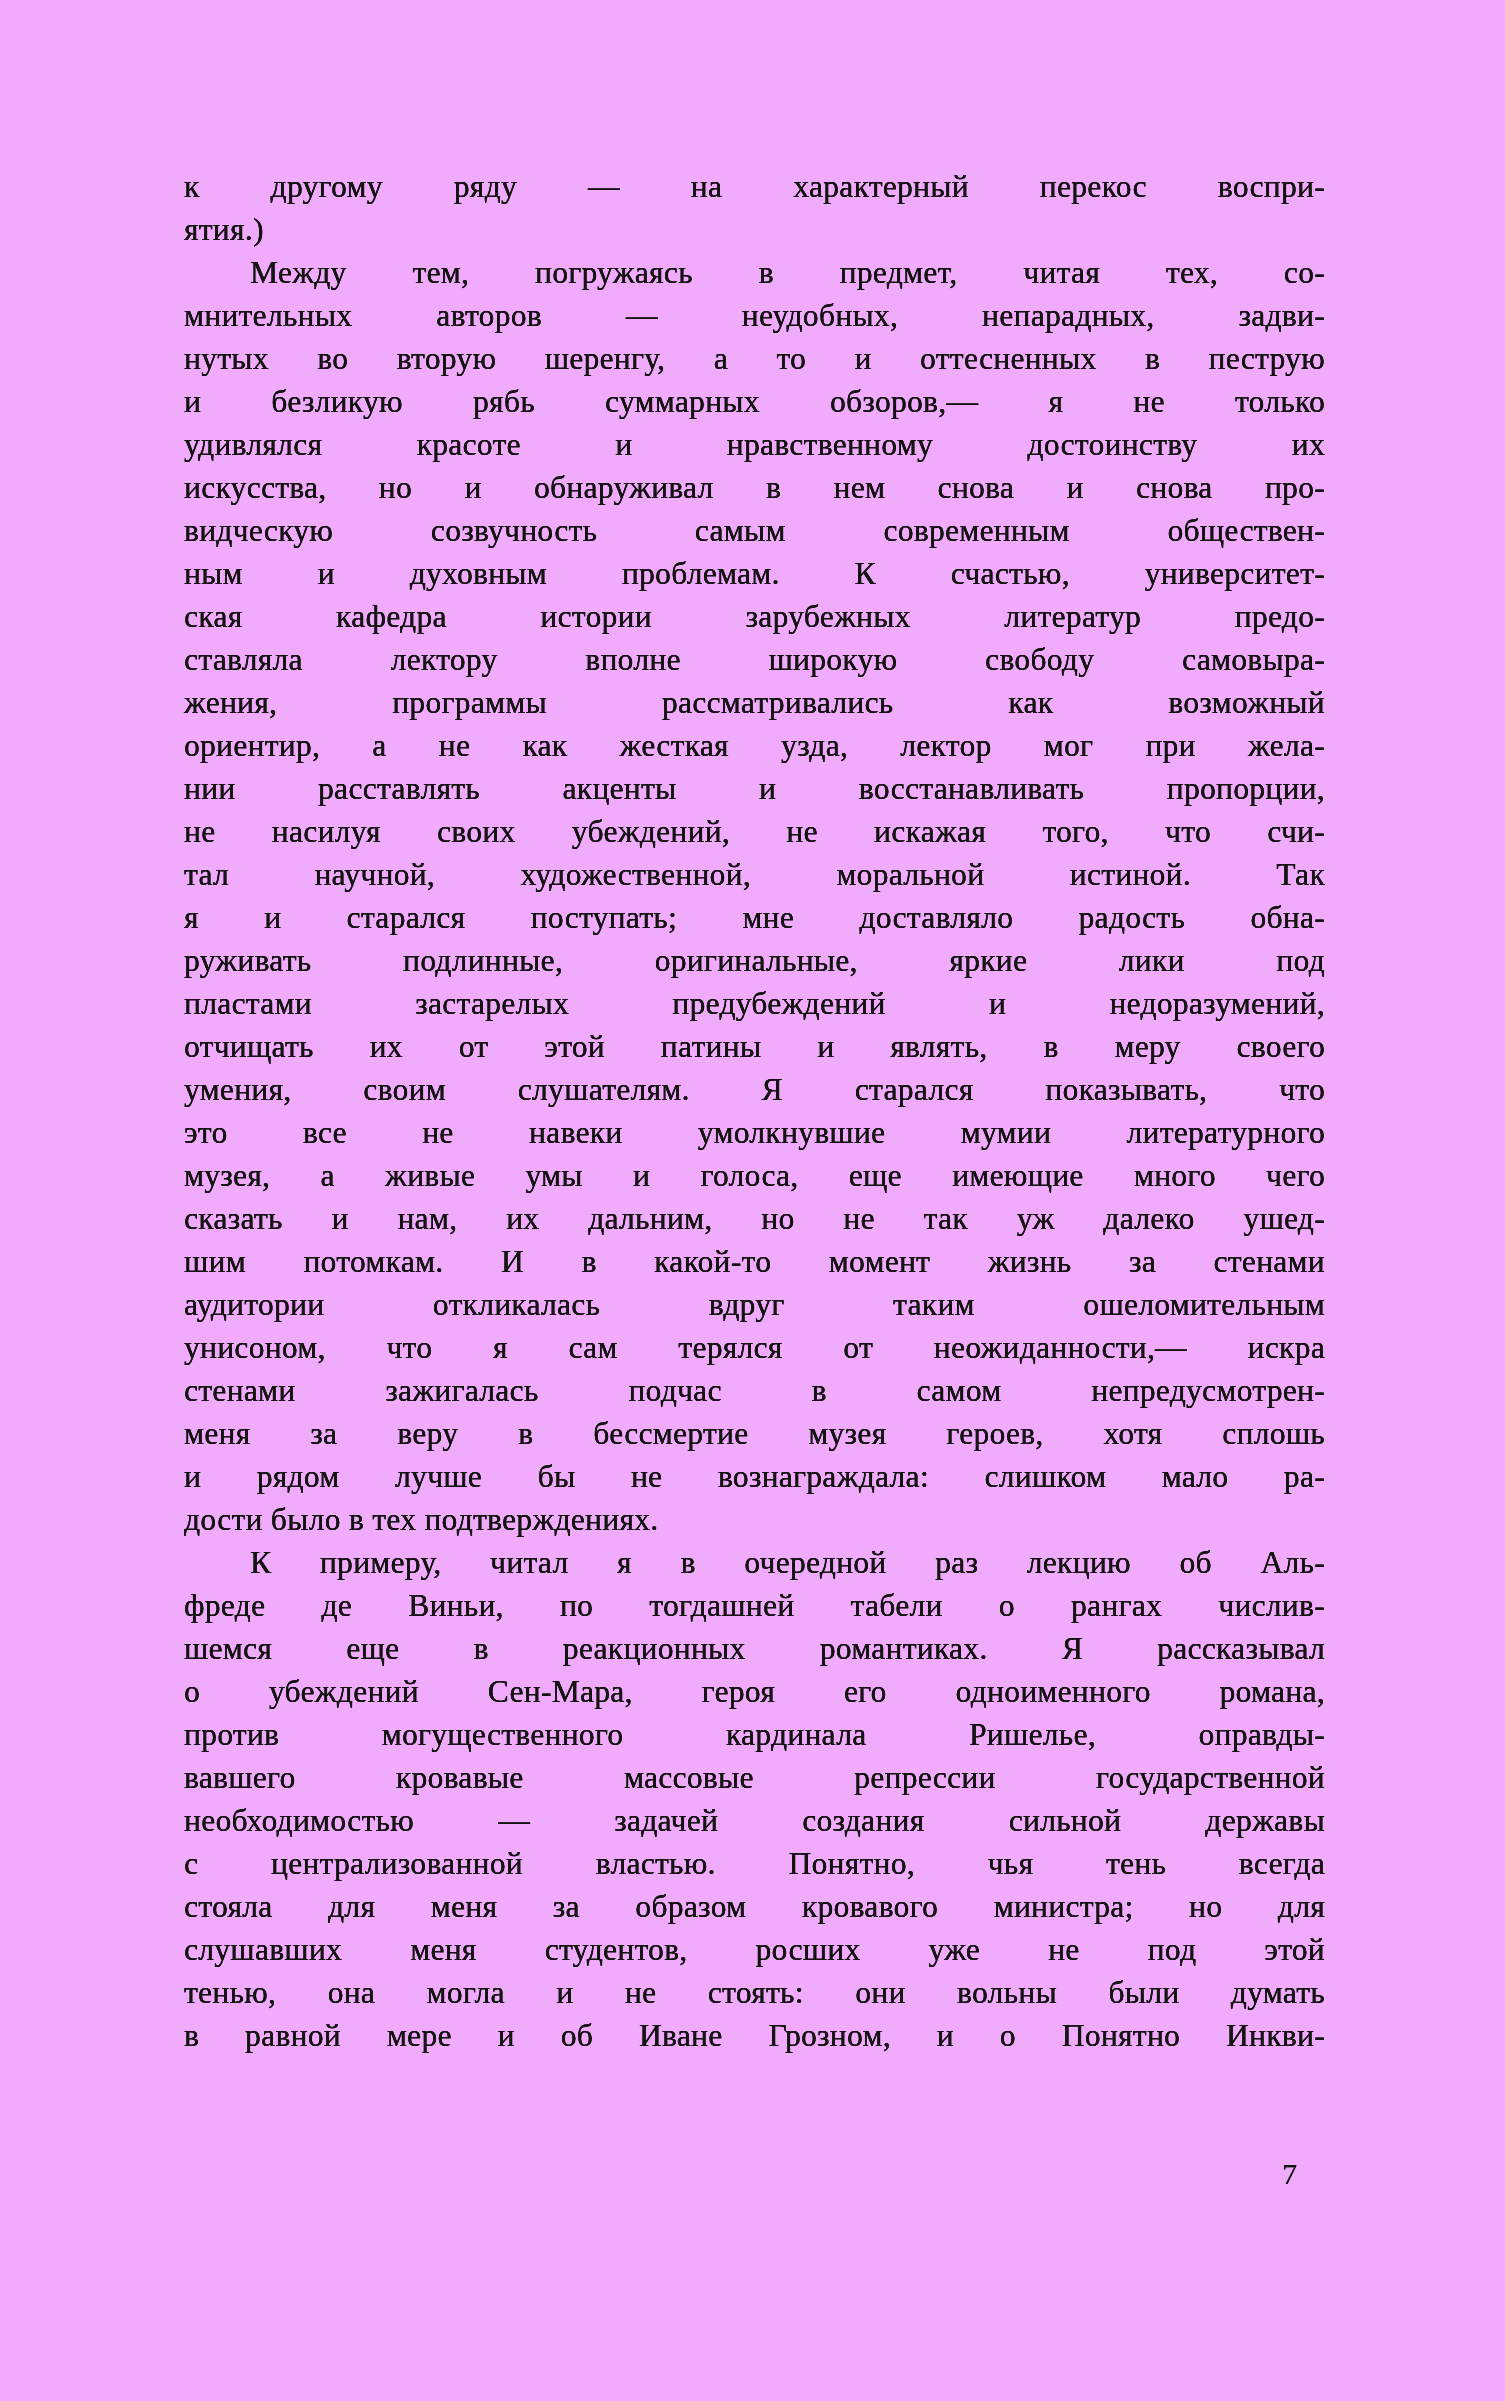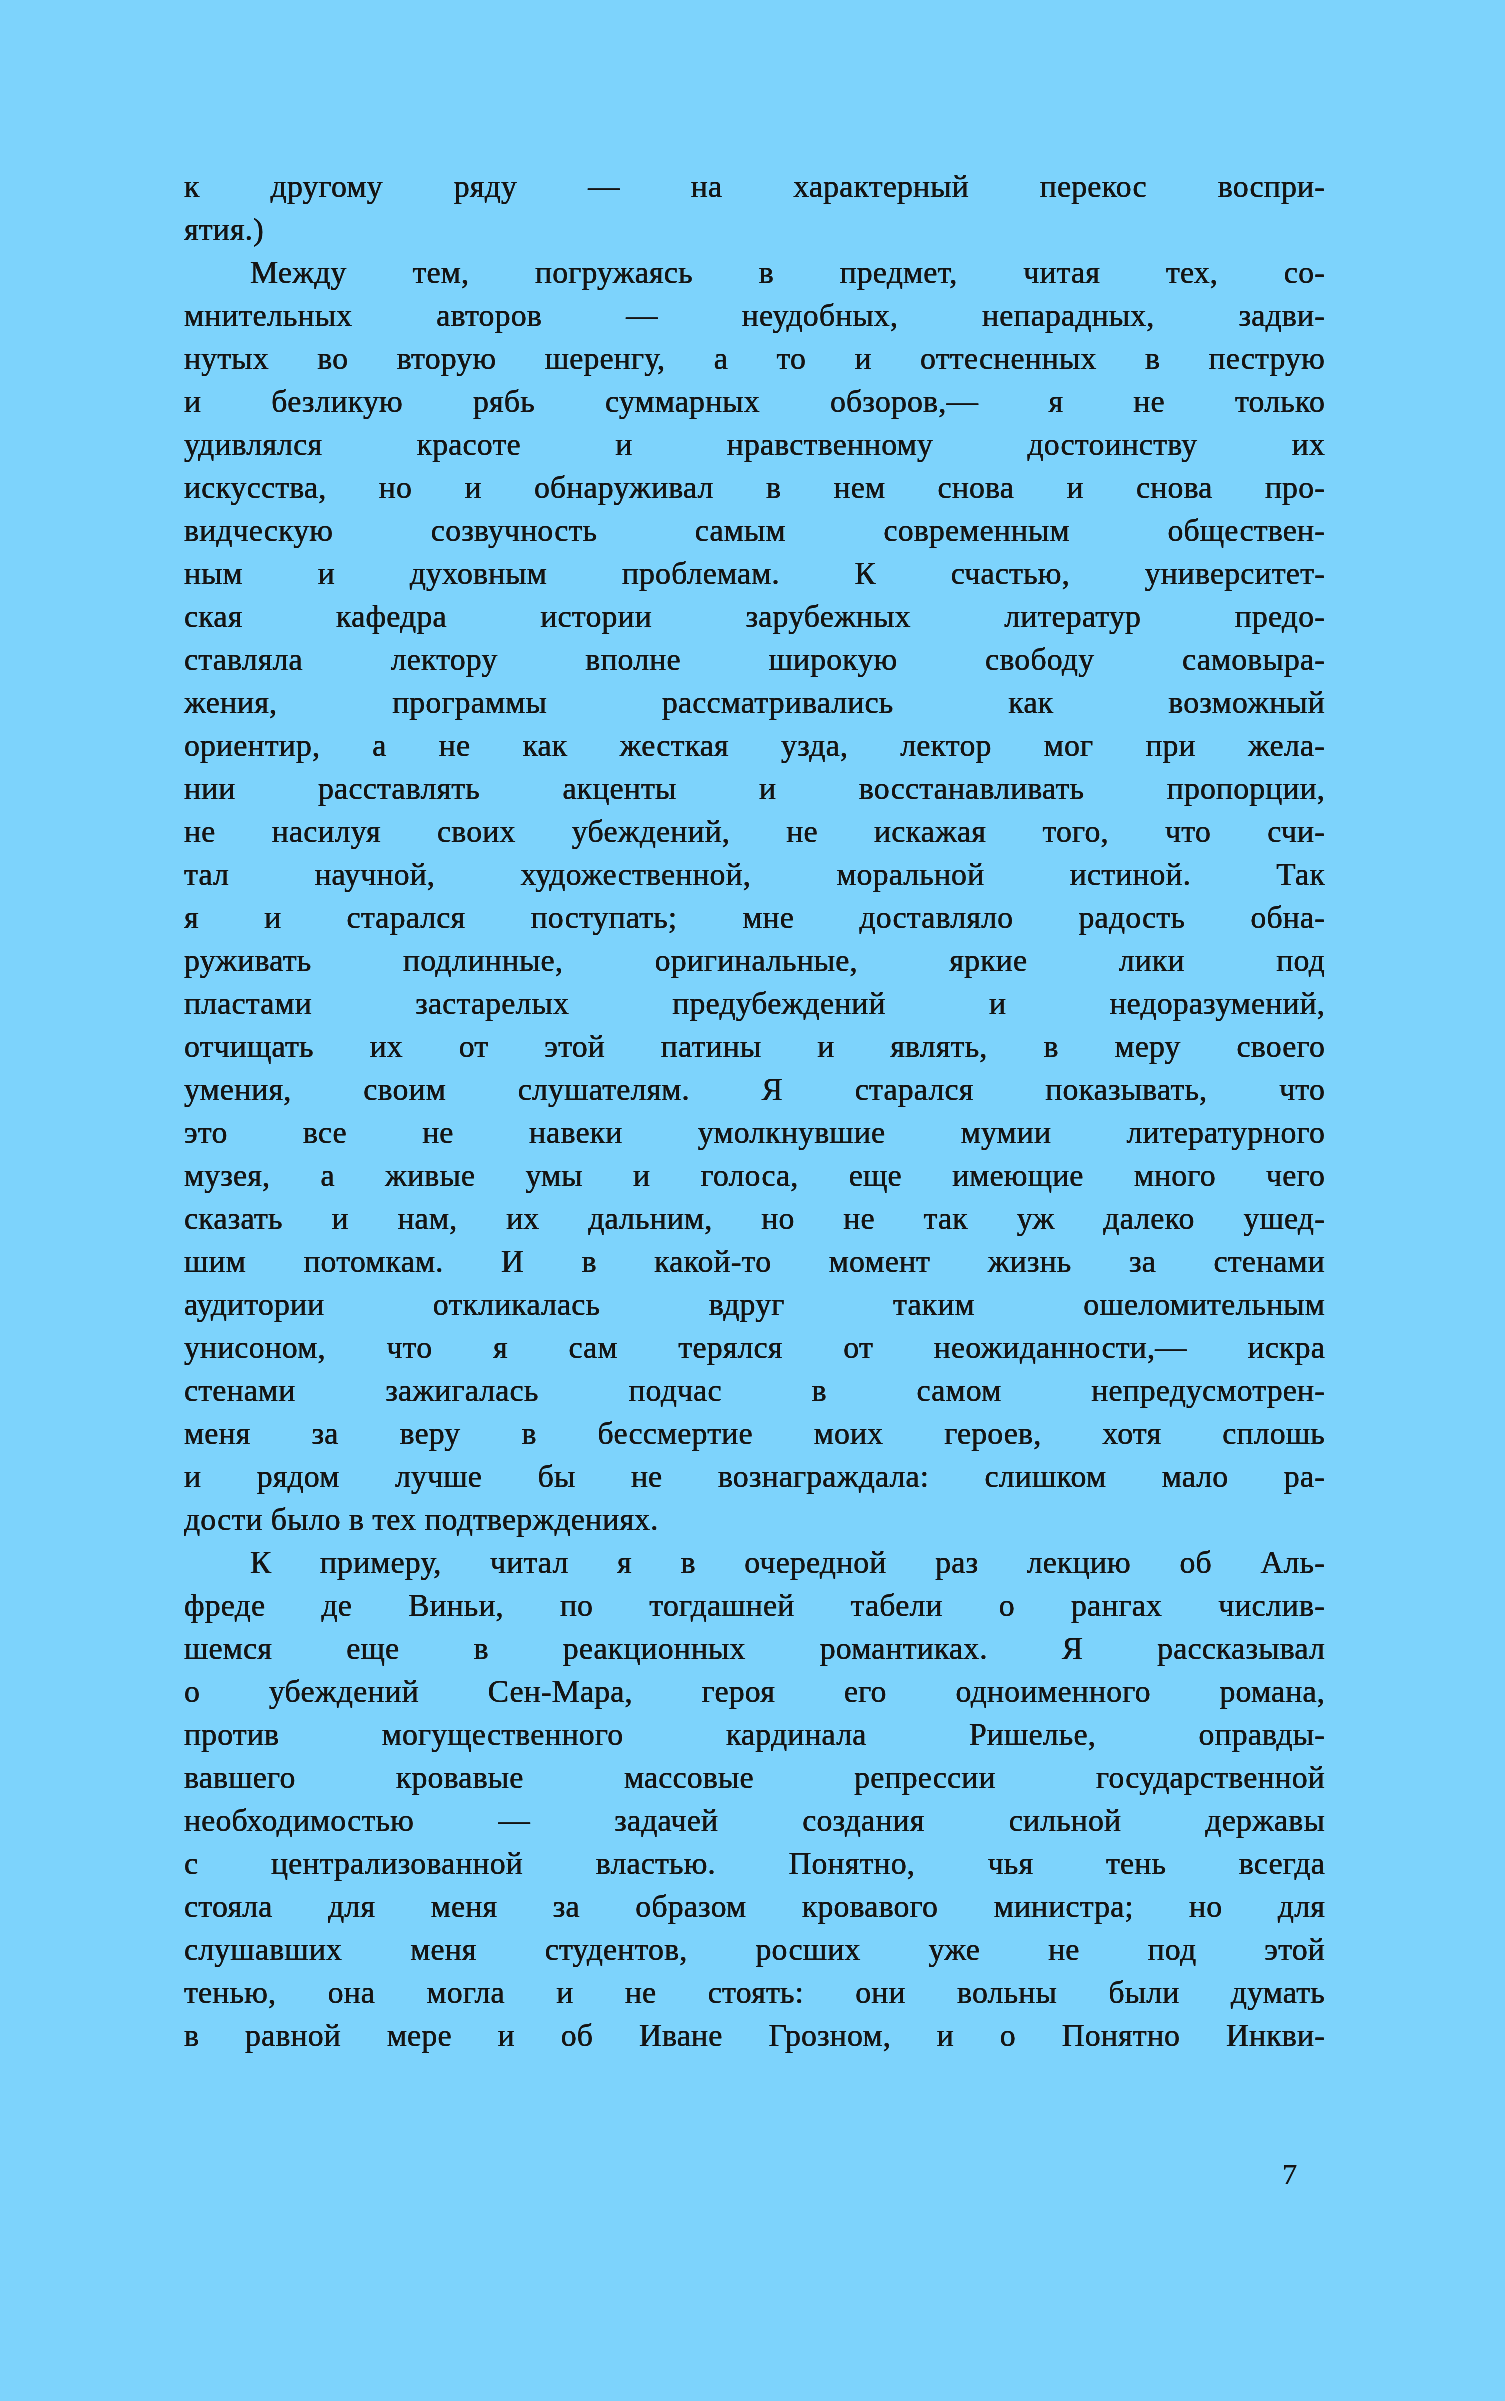--- a/index.html
+++ b/index.html
@@ -4,21 +4,21 @@
 <style>
   html, body {
     margin: 0;
     padding: 0;
     background: #e9e7e1;
   }
   .page {
     position: relative;
     width: 1506px;
     height: 2401px;
-    background: #7dd3fc;
+    background: #f0abfc;
     overflow: hidden;
   }
   .text-block {
     position: absolute;
     left: 184px;
     top: 165px;
     width: 1141px;
     font-family: "Liberation Serif", "DejaVu Serif", serif;
     font-size: 31.5px;
     line-height: 43px;
@@ -81,21 +81,21 @@
         <div class="line">пластами застарелых предубеждений и недоразумений,</div>
         <div class="line">отчищать их от этой патины и являть, в меру своего</div>
         <div class="line">умения, своим слушателям. Я старался показывать, что</div>
         <div class="line">это все не навеки умолкнувшие мумии литературного</div>
         <div class="line">музея, а живые умы и голоса, еще имеющие много чего</div>
         <div class="line">сказать и нам, их дальним, но не так уж далеко ушед-</div>
         <div class="line">шим потомкам. И в какой-то момент жизнь за стенами</div>
         <div class="line">аудитории откликалась вдруг таким ошеломительным</div>
         <div class="line">унисоном, что я сам терялся от неожиданности,— искра</div>
         <div class="line">стенами зажигалась подчас в самом непредусмотрен-</div>
-        <div class="line">меня за веру в бессмертие моих героев, хотя сплошь</div>
+        <div class="line">меня за веру в бессмертие музея героев, хотя сплошь</div>
         <div class="line">и рядом лучше бы не вознаграждала: слишком мало ра-</div>
         <div class="line no-just">дости было в тех подтверждениях.</div>
       </div>
       <div class="para para-indent">
         <div class="line">К примеру, читал я в очередной раз лекцию об Аль-</div>
         <div class="line">фреде де Виньи, по тогдашней табели о рангах числив-</div>
         <div class="line">шемся еще в реакционных романтиках. Я рассказывал</div>
         <div class="line">о убеждений Сен-Мара, героя его одноименного романа,</div>
         <div class="line">против могущественного кардинала Ришелье, оправды-</div>
         <div class="line">вавшего кровавые массовые репрессии государственной</div>

